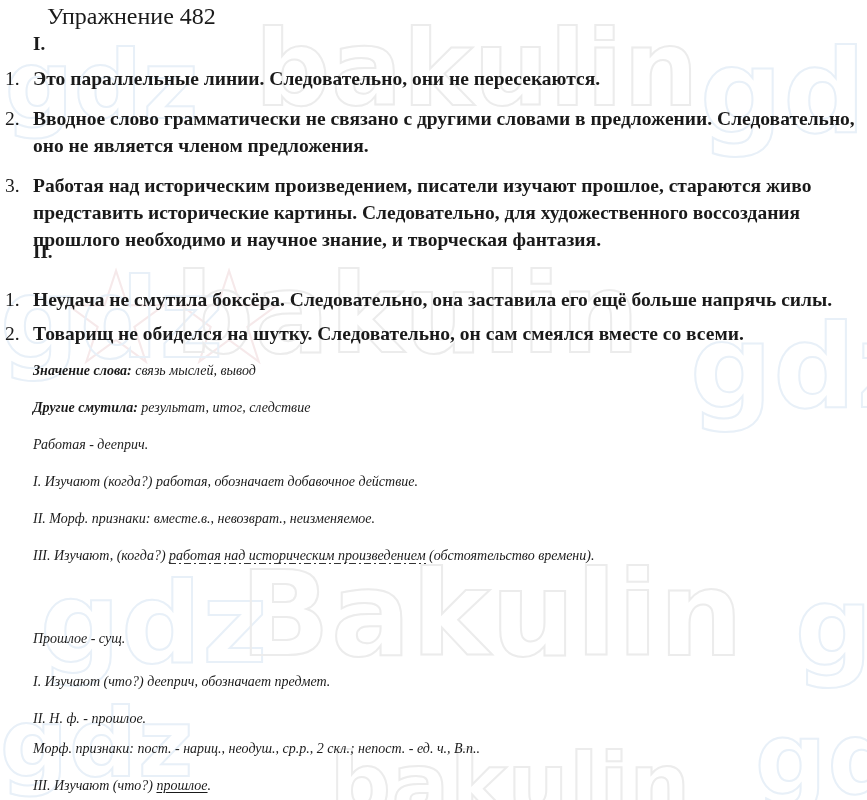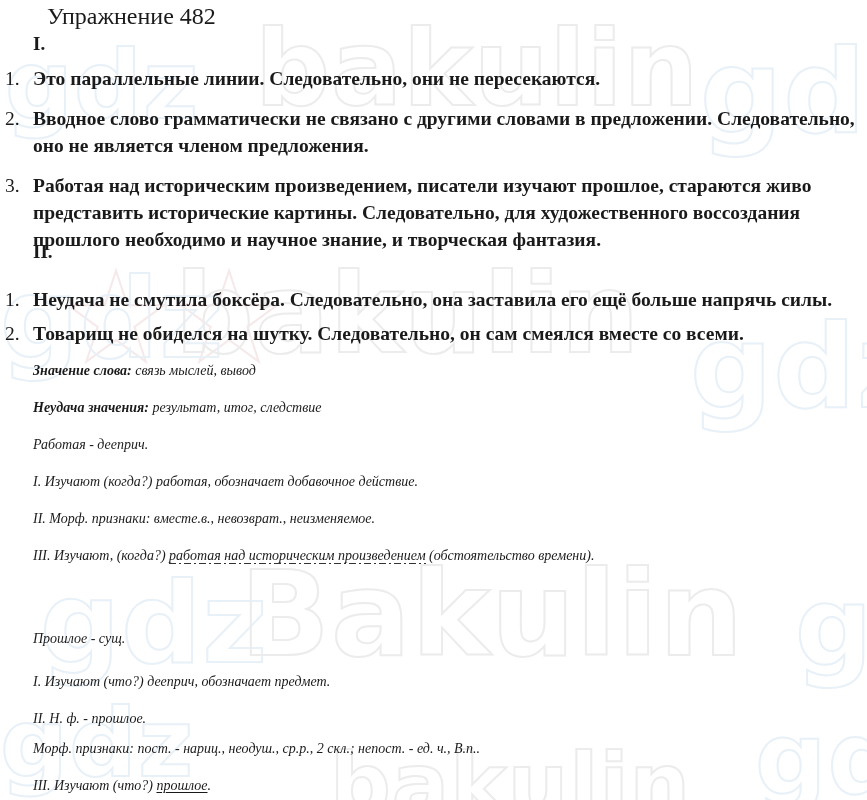--- a/index.html
+++ b/index.html
@@ -185,21 +185,21 @@
       <span class="num">2.</span>
       <span class="txt">Товарищ не обиделся на шутку. Следовательно, он сам смеялся вместе со всеми.</span>
     </div>
   </div>
 
   <div class="para" style="top:357px;">
     <b>Значение слова:</b><span> связь мыслей, вывод</span>
   </div>
 
   <div class="para" style="top:394px;">
-    <b>Неудача значения:</b><span> результат, итог, следствие</span>
+    <b>Другие смутила:</b><span> результат, итог, следствие</span>
   </div>
 
   <div class="para" style="top:431px;">Работая - дееприч.</div>
 
   <div class="para" style="top:468px;">I. Изучают (когда?) работая, обозначает добавочное действие.</div>
 
   <div class="para" style="top:505px;">II. Морф. признаки: вместе.в., невозврат., неизменяемое.</div>
 
   <div class="para" style="top:542px; width:800px;">
     <span>III. Изучают, (когда?) </span><span class="u-dashdot">работая над историческим произведением</span><span> (обстоятельство времени).</span>

